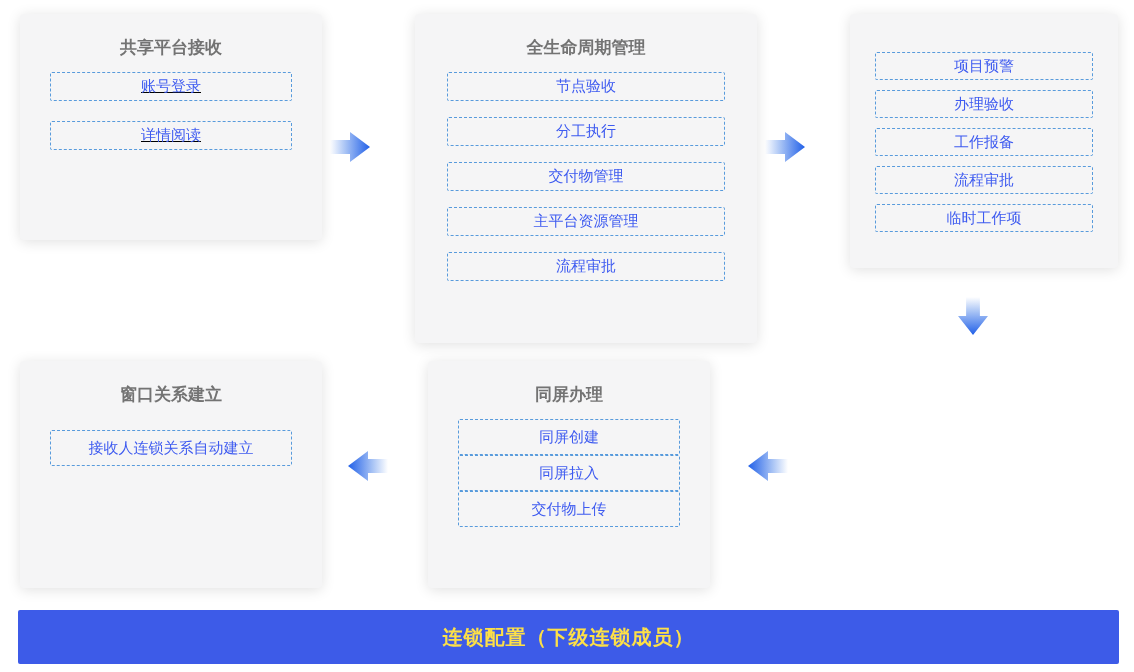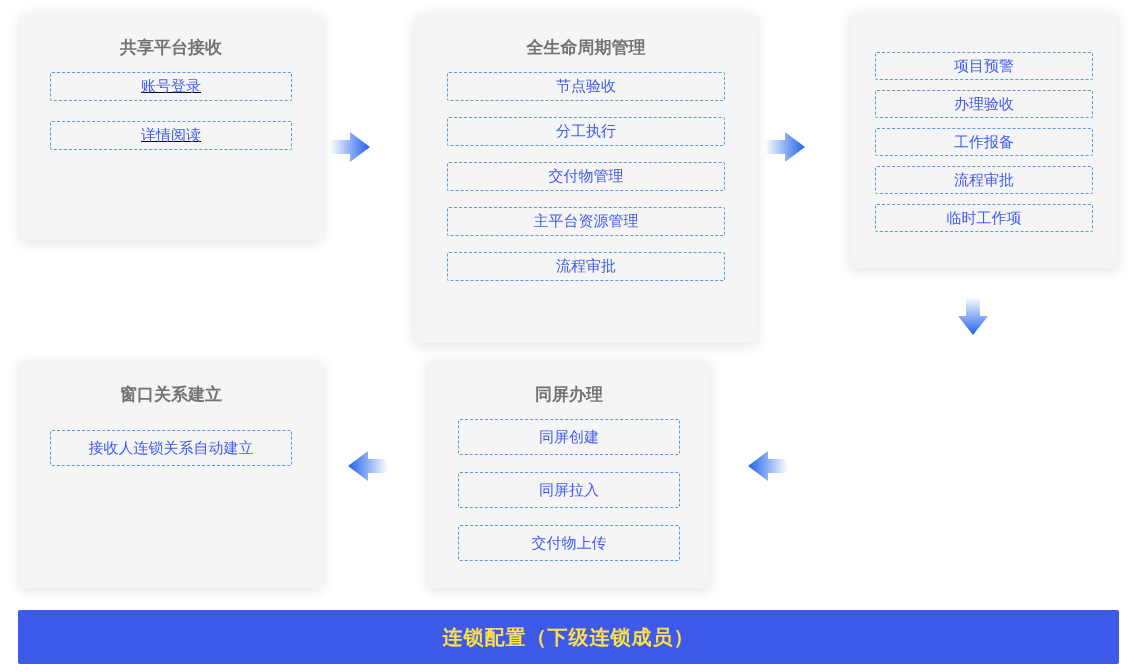--- a/index.html
+++ b/index.html
@@ -51,21 +51,21 @@
   .p-c h2 { margin-bottom: 11px; }
 
   .p-a .items { margin: 0 30px; gap: 20px; text-decoration: underline; }
   .p-a .item  { height: 29px; }
   .p-b .items { margin: 0 32px; gap: 16px; }
   .p-b .item  { height: 29px; }
   .p-c .items { margin: 16px 25px; gap: 10px; }
   .p-c .item  { height: 28px; }
   .p-d .items { margin: 23px 30px 0; }
   .p-d .item  { height: 36px; }
-  .p-e .items { margin: 4px 30px 0; gap: 17px; }
+  .p-e .items { margin: 4px 30px 0; }
   .p-e .item  { height: 36px; }
   .p-f .items { margin: 4px 30px 0; gap: 17px; }
   .p-f .item  { height: 36px; }
 
   
   .arrow { position: absolute; }
   .arrow-right {
     width: 40px; height: 30px;
     background: linear-gradient(90deg, rgba(255,255,255,0) 0%, #a9c4f5 38%, #2160e8 100%);
     clip-path: polygon(0 27%, 50% 27%, 50% 0, 100% 50%, 50% 100%, 50% 73%, 0 73%);

